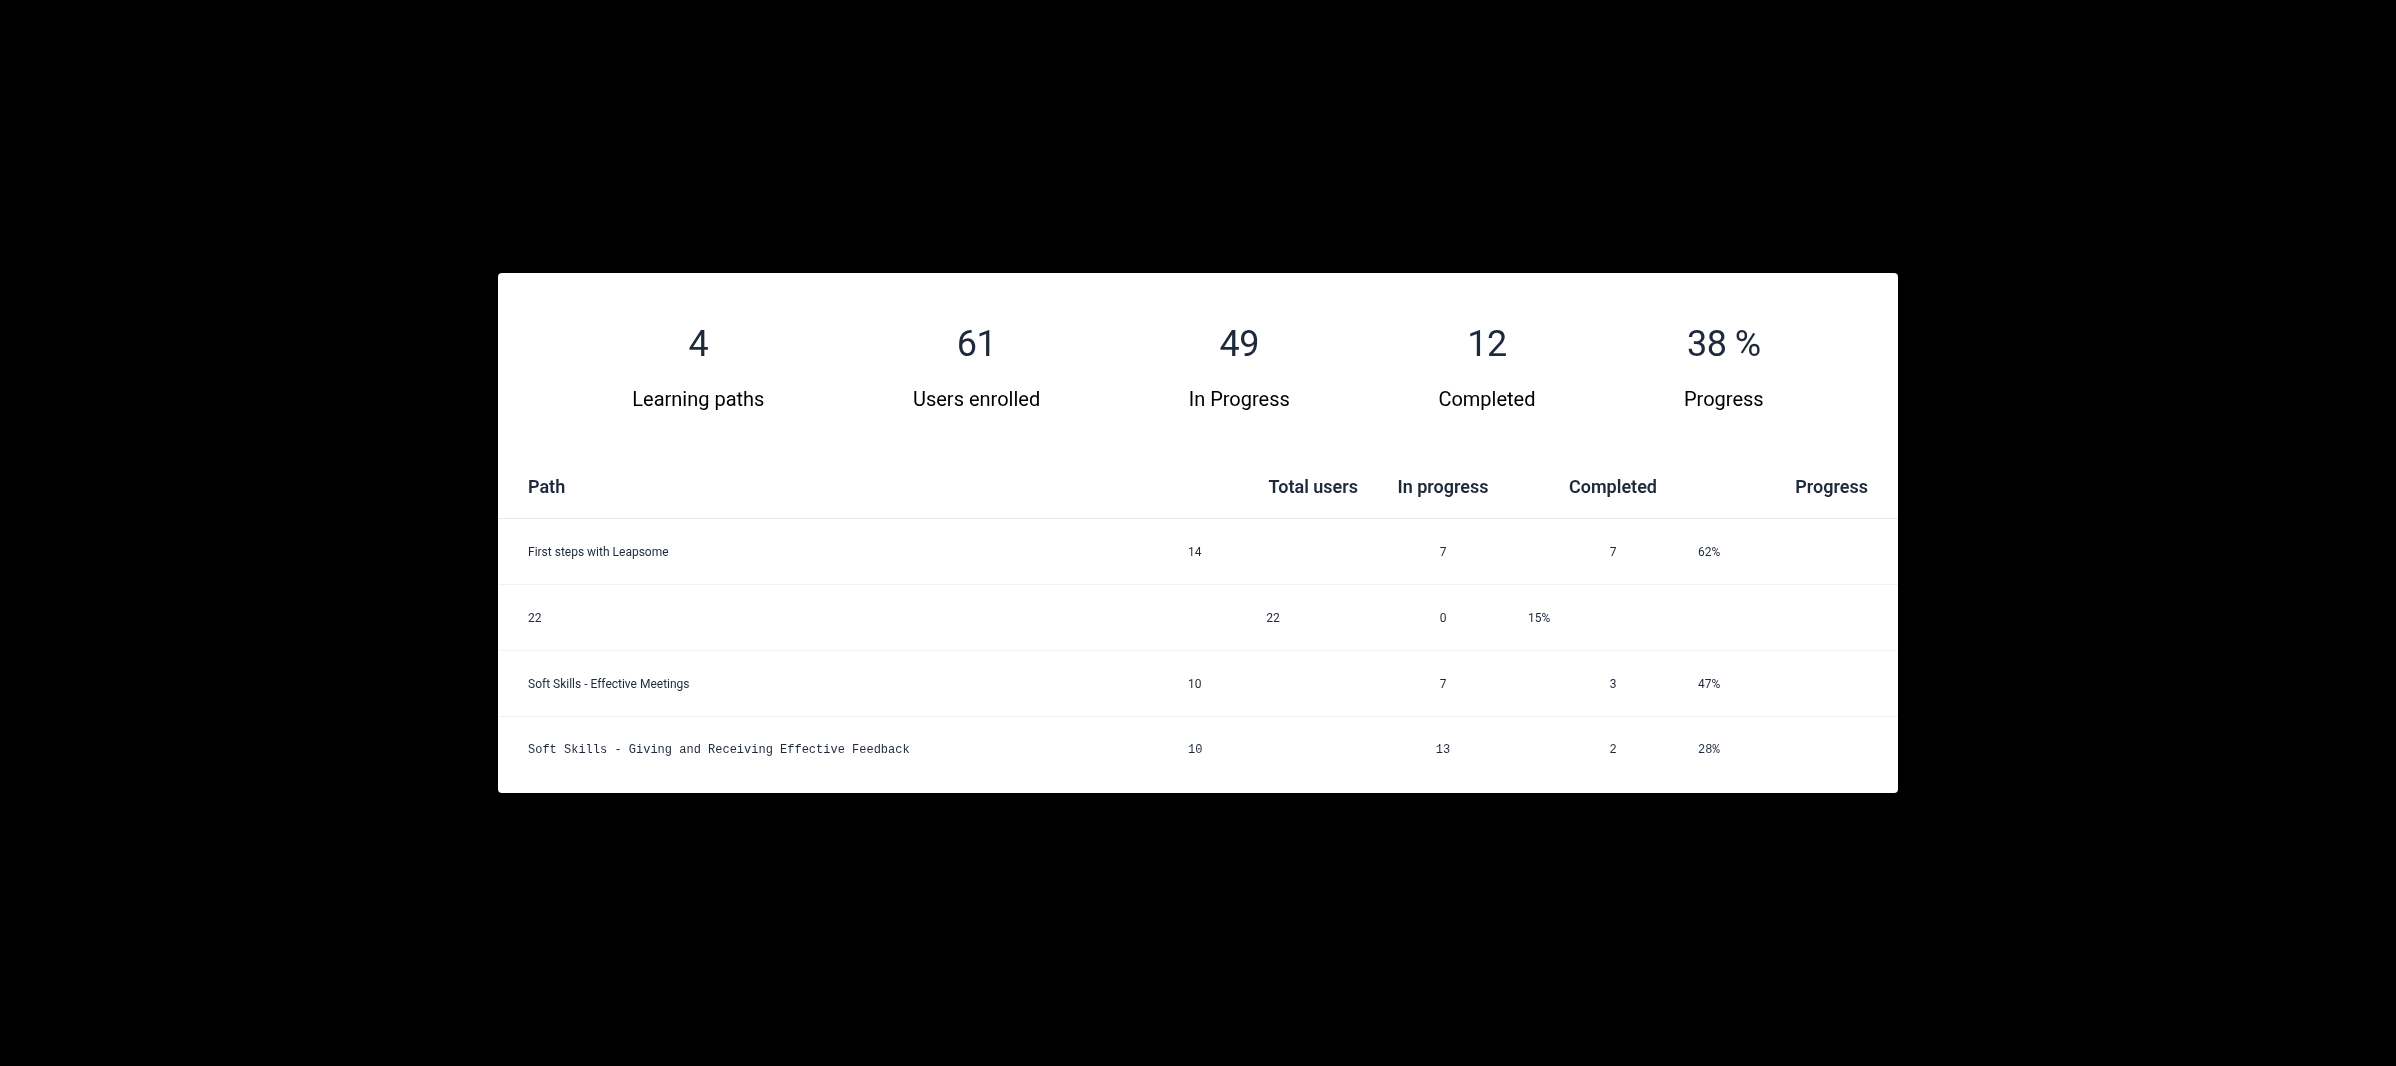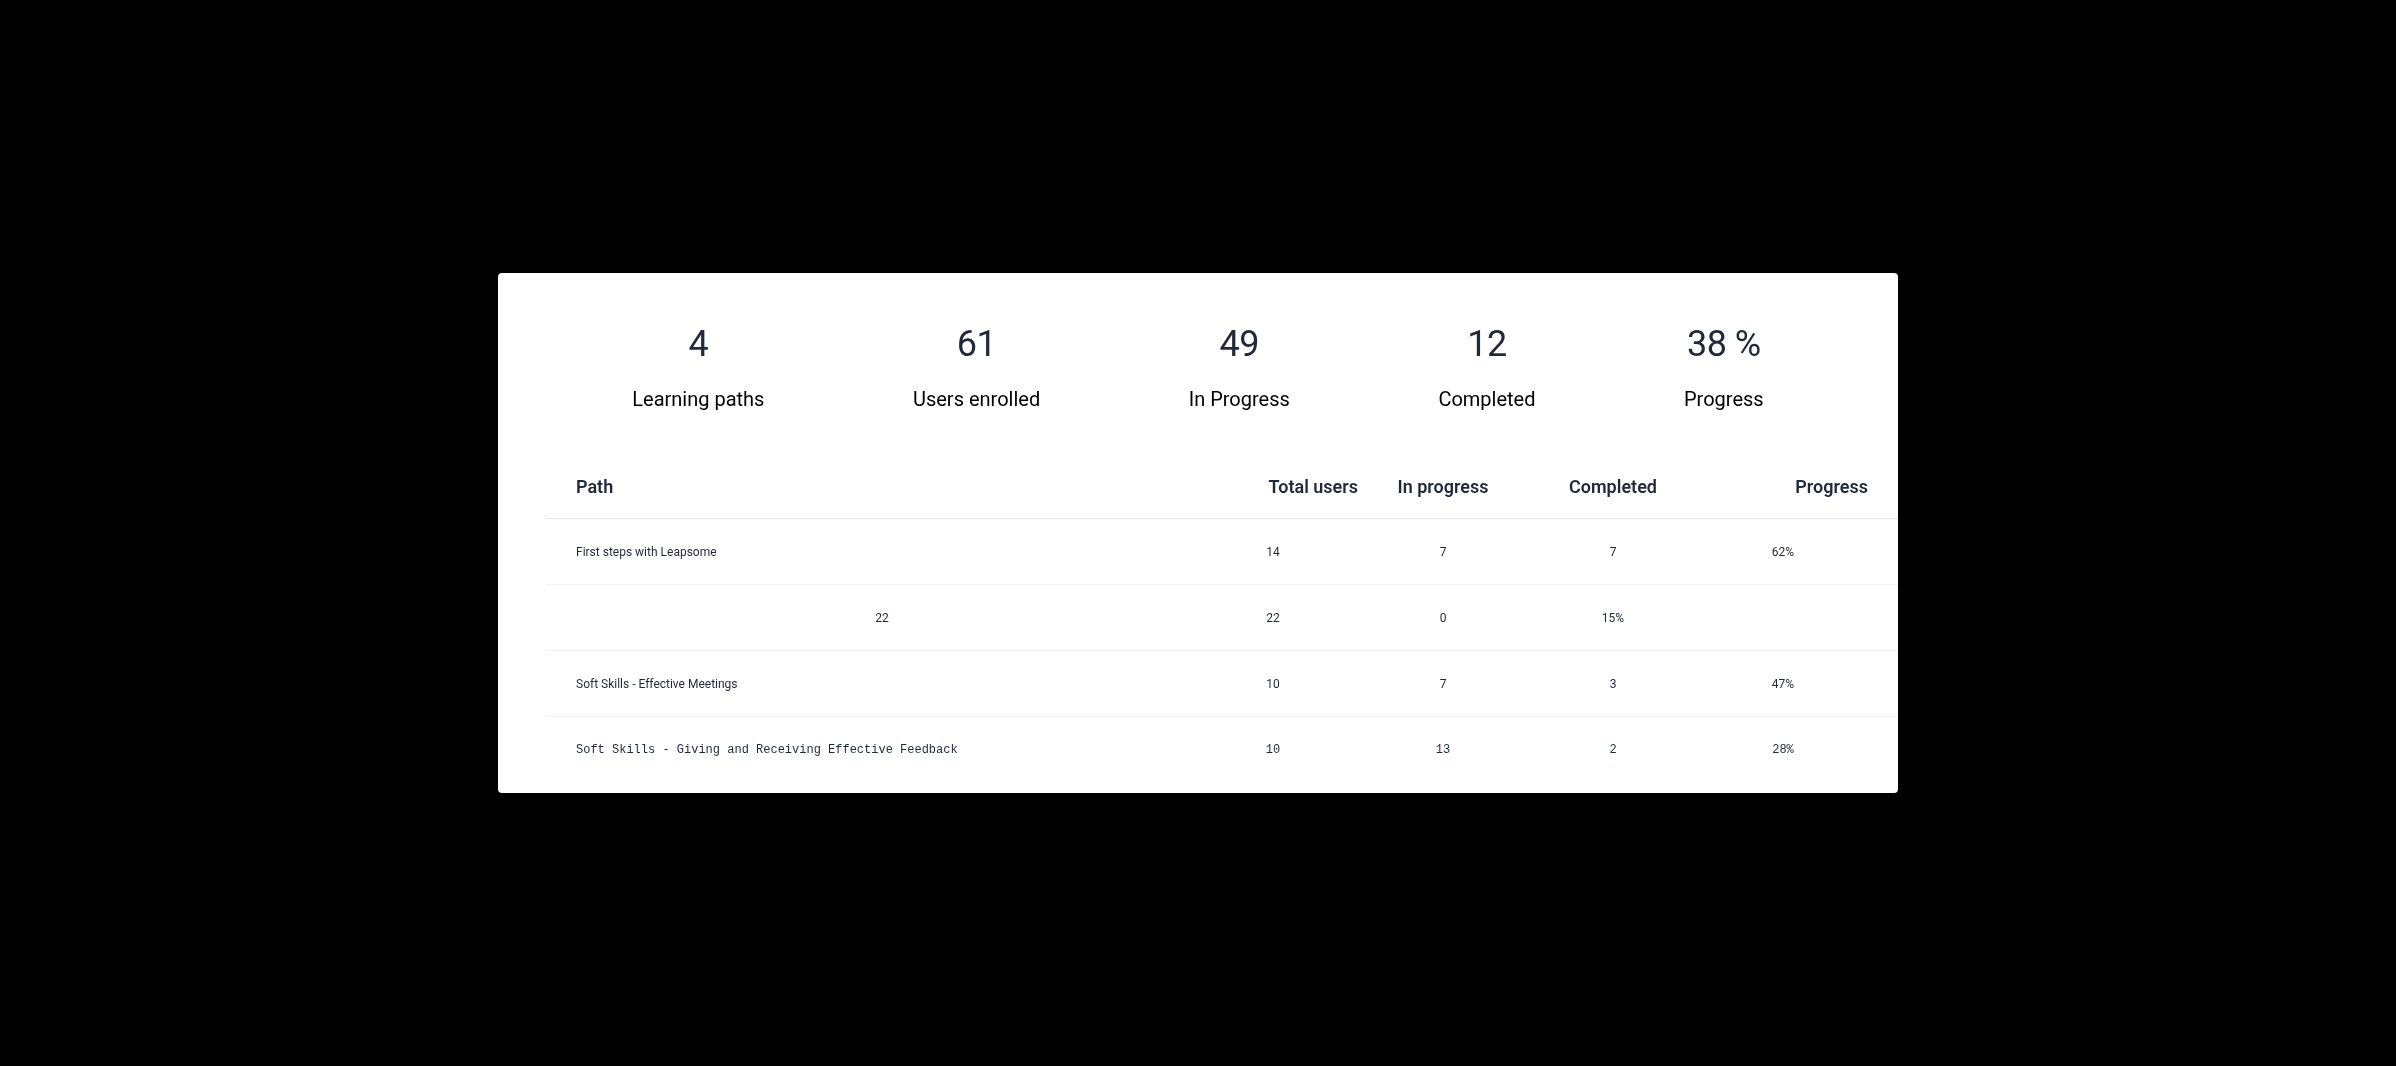--- a/index.html
+++ b/index.html
@@ -59,21 +59,20 @@
     .table {
       width: 100%;
     }
 
     .thead, .trow {
       display: grid;
       grid-template-columns: 1fr 170px 170px 170px 170px;
       padding: 0 30px;
       align-items: center;
       min-height: 66px;
-      margin-left: 48px;
     }
 
     .thead {
       border-bottom: 1px solid #e3e6ea;
       padding-bottom: 16px;
       min-height: 48px;
     }
 
     .trow {
       border-bottom: 1px solid #f1f2f4;
@@ -102,21 +101,21 @@
       font-size: 12px;
       font-weight: 400;
       color: #1e2a3b;
     }
 
     .td.tl {
       text-align: left;
     }
 
     .td.tr {
-      text-align: center;
+      text-align: left;
     }
 
     .path-cell {
       display: flex;
       align-items: center;
       gap: 12px;
     }
 
     .path-cell .icon {
       display: inline-flex;

